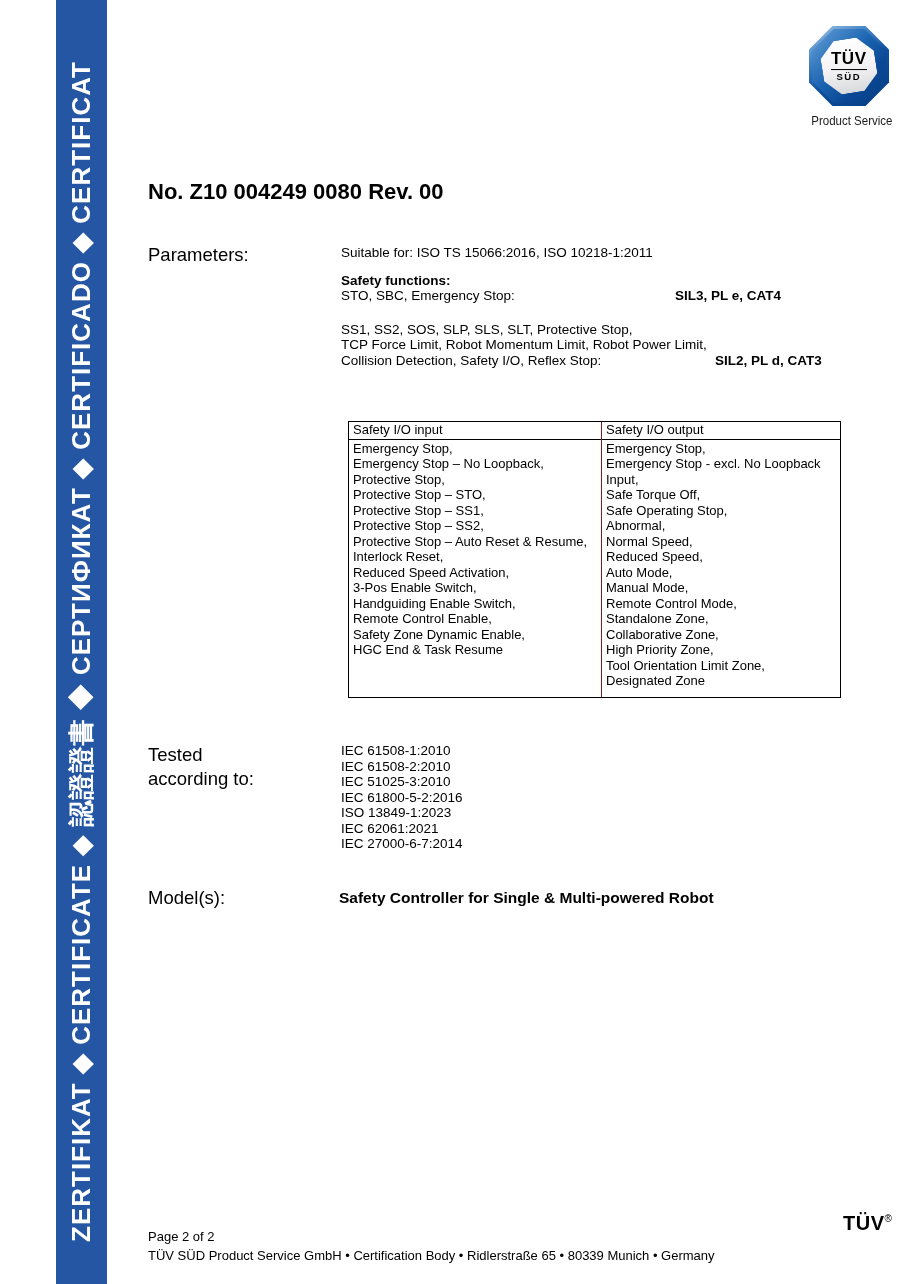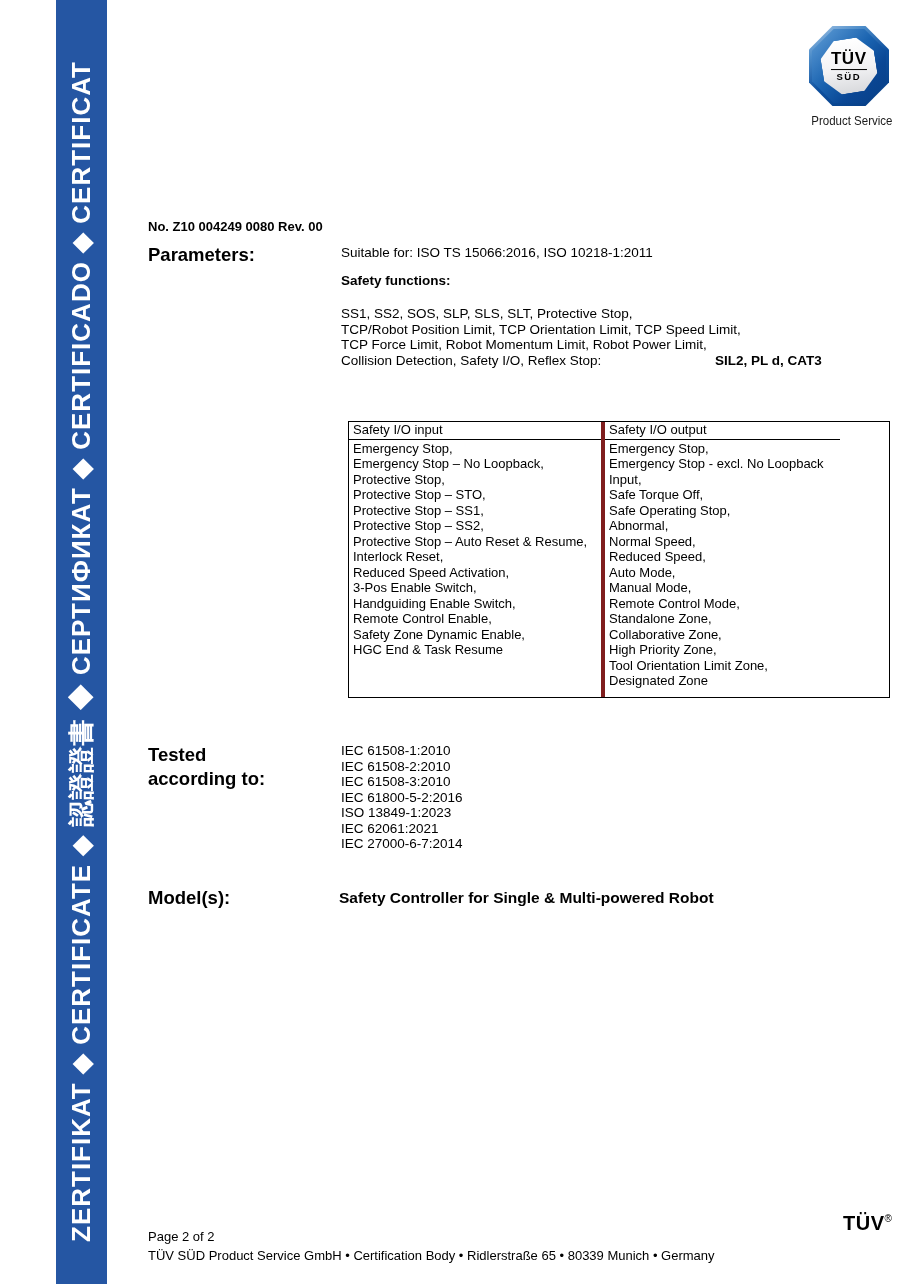--- a/index.html
+++ b/index.html
@@ -63,53 +63,53 @@
   }
 
   
   .title {
     position:absolute; left:148px; top:134px;
     font-size:33px; font-weight:bold; letter-spacing:12.5px;
     white-space:nowrap;
   }
   .cert-no {
     position:absolute; left:148px; top:179px;
-    font-size:13px; font-weight:bold;margin-top:40px;
+    font-size:22px; font-weight:bold;
   }
 
   
   .sec-label {
     position:absolute; left:148px;
-    font-size:18.5px; font-weight:bold; line-height:24px;
+    font-size:18.5px; font-weight:normal; line-height:24px;
   }
   .lbl-parameters { top:243px; }
   .lbl-tested { top:743px; width:130px; }
   .lbl-models { top:886px; }
 
   
   .content {
     position:absolute; left:341px; top:245px; width:512px;
     font-size:13.5px; line-height:15.5px;
   }
   .sf-heading { font-weight:bold; margin-top:12px; }
   .line { position:relative; }
   .rating { position:absolute; font-weight:bold; white-space:nowrap; }
   .rating-sto { left:334px; }
   .rating-coll { left:374px; }
   .group2 { margin-top:18px; }
 
   
   .io-table {
-    position:absolute; left:348px; top:421px; width:542px;
+    position:absolute; left:348px; top:421px; width:493px;
     display:flex;
     border:1px solid #000;
     font-size:13px; line-height:15.5px;
   }
   .io-col { width:252px; }
-  .io-col + .io-col { width:239px; border-left:4px solid #7f1d1d; }
+  .io-col + .io-col { width:239px; border-left:1px solid #7f1d1d; }
   .io-head { border-bottom:1px solid #000; padding:0 4px 1px 4px; }
   .io-body { padding:1px 3px 8px 4px; min-height:254px; }
 
   
   .standards {
     position:absolute; left:341px; top:743px;
     font-size:13.5px; line-height:15.5px;
   }
 
   
@@ -149,25 +149,28 @@
     <div class="logo-caption">Product Service</div>
   </div>
 
   <div class="cert-no">No. Z10 004249 0080 Rev. 00</div>
 
   <div class="sec-label lbl-parameters">Parameters:</div>
 
   <div class="content">
     <div class="line">Suitable for: ISO TS 15066:2016, ISO 10218-1:2011</div>
     <div class="sf-heading">Safety functions:</div>
+    <div class="line">
+      <span>STO, SBC, Emergency Stop:</span>
+      <span class="rating rating-sto">SIL3, PL e, CAT4</span>
+    </div>
     <div class="group2">
 
         <div class="line"><span>SS1, SS2, SOS, SLP, SLS, SLT, Protective Stop,</span></div>
 
-        <div class="line"><span>TCP/Robot Position Limit, TCP Orientation Limit, TCP Speed Limit,</span></div>
 
         <div class="line"><span>TCP Force Limit, Robot Momentum Limit, Robot Power Limit,</span></div>
       </div>
     <div class="line">
       <span>Collision Detection, Safety I/O, Reflex Stop:</span>
       <span class="rating rating-coll">SIL2, PL d, CAT3</span>
     </div>
   </div>
 
   <div class="io-table">
@@ -241,21 +244,21 @@
     </div>
   </div>
 
   <div class="sec-label lbl-tested">Tested according to:</div>
   <div class="standards">
 
       <div><span>IEC 61508-1:2010</span></div>
 
       <div><span>IEC 61508-2:2010</span></div>
 
-      <div><span>IEC 61508-3:2010</span></div>
+      <div><span>IEC 51025-3:2010</span></div>
 
       <div><span>IEC 61800-5-2:2016</span></div>
 
       <div><span>ISO 13849-1:2023</span></div>
 
       <div><span>IEC 62061:2021</span></div>
 
       <div><span>IEC 27000-6-7:2014</span></div>
     </div>
 

